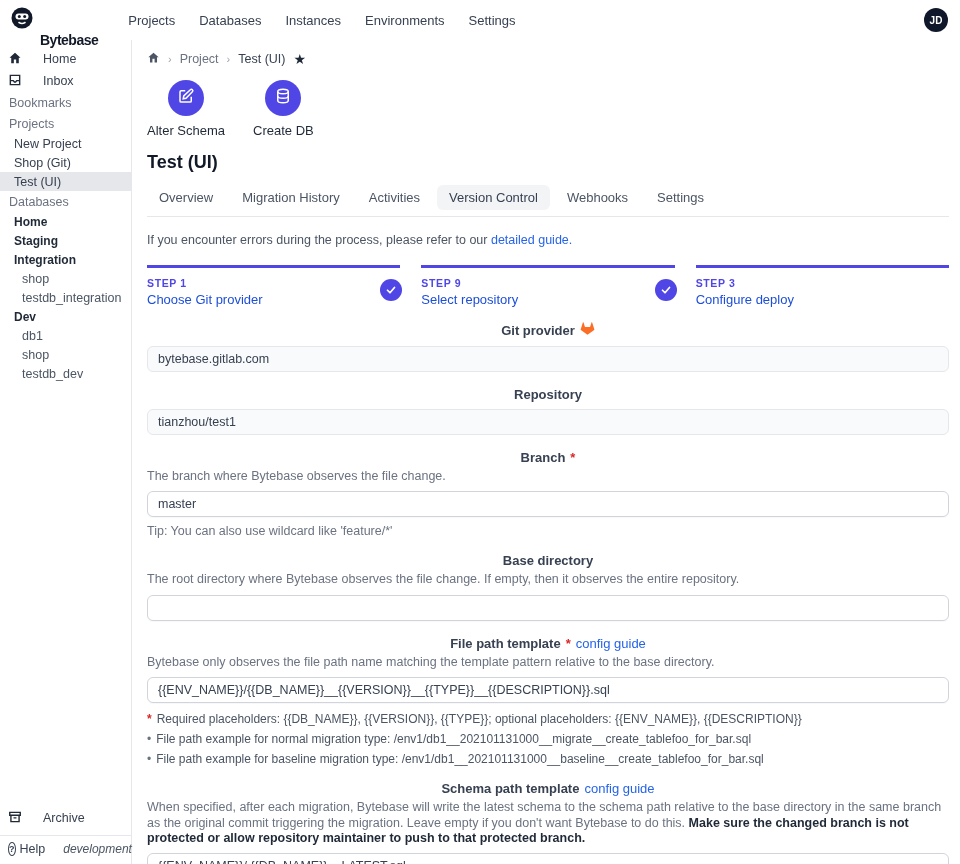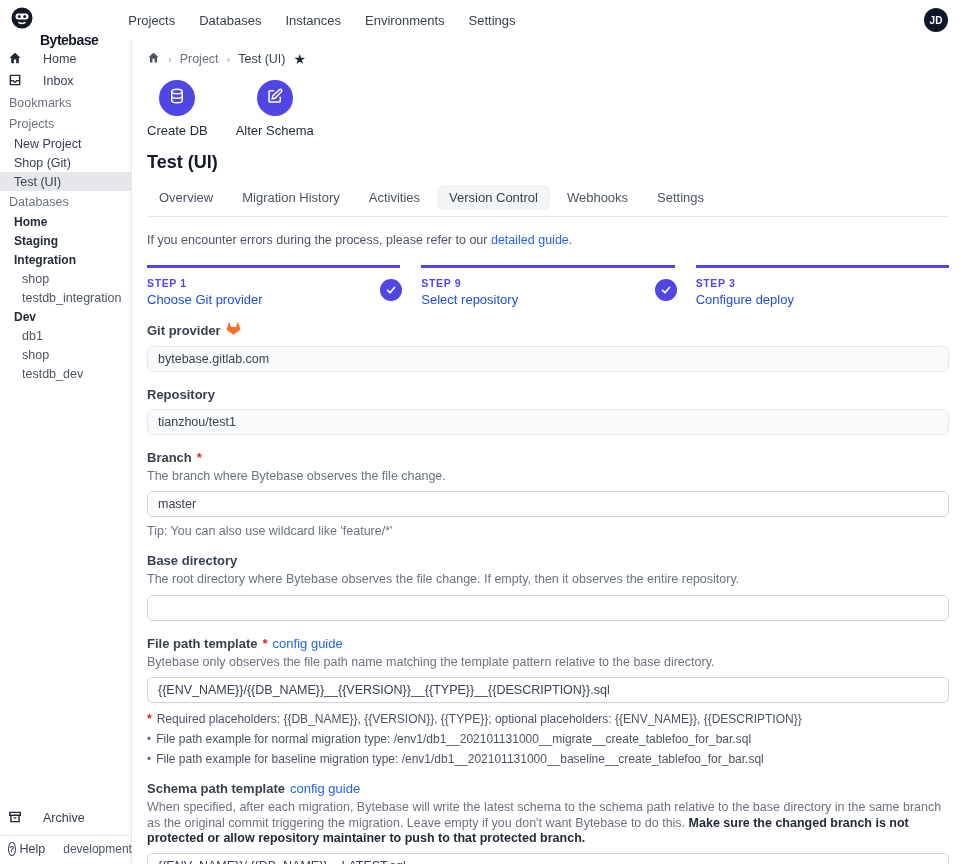--- a/index.html
+++ b/index.html
@@ -23,21 +23,21 @@
   .side-row { display:flex; align-items:center; gap:21px; padding:3px 8px; height:22px; color:#374151; cursor:pointer; }
   .side-row svg { flex:none; }
   .side-section { padding:4px 8px 2px 9px; color:#6b7280; height:21px; }
   .side-item { padding:3px 8px 3px 14px; height:19px; color:#374151; cursor:pointer; }
   .side-item.selected { background:#e5e7eb; }
   .side-env { padding:3px 8px 3px 14px; height:19px; font-weight:700; font-size:12px; color:#1f2937; cursor:pointer; }
   .side-db { padding:3px 8px 3px 22px; height:19px; color:#4b5563; cursor:pointer; }
   .side-spacer { flex:1; }
   .side-archive { border-bottom:1px solid #e5e7eb; padding-bottom:6px; margin-bottom:0; }
   .side-footer { display:flex; align-items:center; gap:4px; padding:6px 8px 8px 8px; }
-  .side-footer .ver { margin-left:14px; color:#4b5563; font-size:12px; }
+  .side-footer .ver { margin-left:14px; color:#4b5563; font-size:12px;font-style:italic; }
   .help-circle { width:14px; height:14px; border:1.4px solid #374151; border-radius:50%;
     font-size:9px; font-weight:700; display:flex; align-items:center; justify-content:center; color:#374151; }
 
   
   .main { flex:1; min-width:0; padding:10px 11px 0 15px; overflow:hidden; }
   .breadcrumb { display:flex; align-items:center; gap:8px; font-size:12.5px; color:#6b7280; height:18px; }
   .crumb { cursor:pointer; }
   .crumb-sep { color:#9ca3af; font-size:11px; }
   .star { color:#1f2937; font-size:14px; cursor:pointer; }
 
@@ -61,21 +61,21 @@
   .steps { display:grid; grid-template-columns:1fr 1fr 1fr; gap:21px; margin-top:18px; }
   .step { position:relative; border-top:3px solid #4f46e5; padding-top:9px; }
   .step-no { font-size:10.5px; font-weight:700; color:#4f46e5; letter-spacing:0.06em; }
   .step-title { font-size:13px; color:#1d4ed8; margin-top:3px; }
   .step-check { position:absolute; right:-2px; top:11px; width:22px; height:22px; border-radius:50%;
     background:#4f46e5; display:flex; align-items:center; justify-content:center; }
 
   .form { margin-top:14px; }
   .group { margin-top:15px; }
   .group:first-child { margin-top:0; }
-  .label { font-size:13px; font-weight:600; color:#374151; display:flex; align-items:center; gap:5px; }
+  .label { font-size:13px; font-weight:600; color:#374151; display:flex; align-items:center; gap:5px;justify-content:center; }
   .req { color:#dc2626; font-weight:700; }
   .desc { font-size:12.5px; color:#6b7280; margin-top:4px; line-height:1.23; }
   .desc b { color:#1f2937; }
   .tbox { margin-top:7px; width:100%; height:26px; border:1px solid #d1d5db; border-radius:6px;
     padding:0 10px; font-size:12.5px; color:#374151; background:#fff;
     font-family:"Liberation Sans", sans-serif; box-shadow:0 1px 1px rgba(0,0,0,0.03); }
   .tbox.disabled { background:#f9fafb; border-color:#e5e7eb; box-shadow:none; }
   .tip { font-size:12.5px; color:#6b7280; margin-top:7px; }
   .notes { margin-top:9px; }
   .note { font-size:12px; color:#4b5563; margin-top:6px; display:flex; gap:5px; align-items:baseline; }
@@ -175,38 +175,38 @@
         <span class="crumb-sep">›</span>
         <span class="crumb" style="color:#374151">Test (UI)</span>
         <span class="star">★</span>
       </div>
 
       <div class="quick-actions">
         <div class="qa">
           <div class="qa-circle">
             <span>
               <svg width="18" height="18" viewBox="0 0 24 24" fill="none" stroke="#fff" stroke-width="2">
+                  <path d="M11 5H5.5A1.5 1.5 0 0 0 4 6.5v12A1.5 1.5 0 0 0 5.5 20h12a1.5 1.5 0 0 0 1.5-1.5V13"></path>
+                  <path d="M17.8 3.7a1.9 1.9 0 0 1 2.7 2.7L12 15l-3.7.8L9 12z"></path>
+                </svg>
+            </span>
+          </div>
+          <span class="qa-label">Alter Schema</span>
+        </div>
+        <div class="qa">
+          <div class="qa-circle">
+            <span>
+              <svg width="18" height="18" viewBox="0 0 24 24" fill="none" stroke="#fff" stroke-width="2">
                   <ellipse cx="12" cy="6" rx="7" ry="3"></ellipse>
                   <path d="M5 6v6c0 1.66 3.13 3 7 3s7-1.34 7-3V6"></path>
                   <path d="M5 12v6c0 1.66 3.13 3 7 3s7-1.34 7-3v-6"></path>
                 </svg>
             </span>
           </div>
           <span class="qa-label">Create DB</span>
-        </div>
-        <div class="qa">
-          <div class="qa-circle">
-            <span>
-              <svg width="18" height="18" viewBox="0 0 24 24" fill="none" stroke="#fff" stroke-width="2">
-                  <path d="M11 5H5.5A1.5 1.5 0 0 0 4 6.5v12A1.5 1.5 0 0 0 5.5 20h12a1.5 1.5 0 0 0 1.5-1.5V13"></path>
-                  <path d="M17.8 3.7a1.9 1.9 0 0 1 2.7 2.7L12 15l-3.7.8L9 12z"></path>
-                </svg>
-            </span>
-          </div>
-          <span class="qa-label">Alter Schema</span>
         </div>
       </div>
 
       <h1 class="page-title">Test (UI)</h1>
 
       <div class="tabs">
         <span class="tab">Overview</span>
         <span class="tab">Migration History</span>
         <span class="tab">Activities</span>
         <span class="tab active">Version Control</span>

